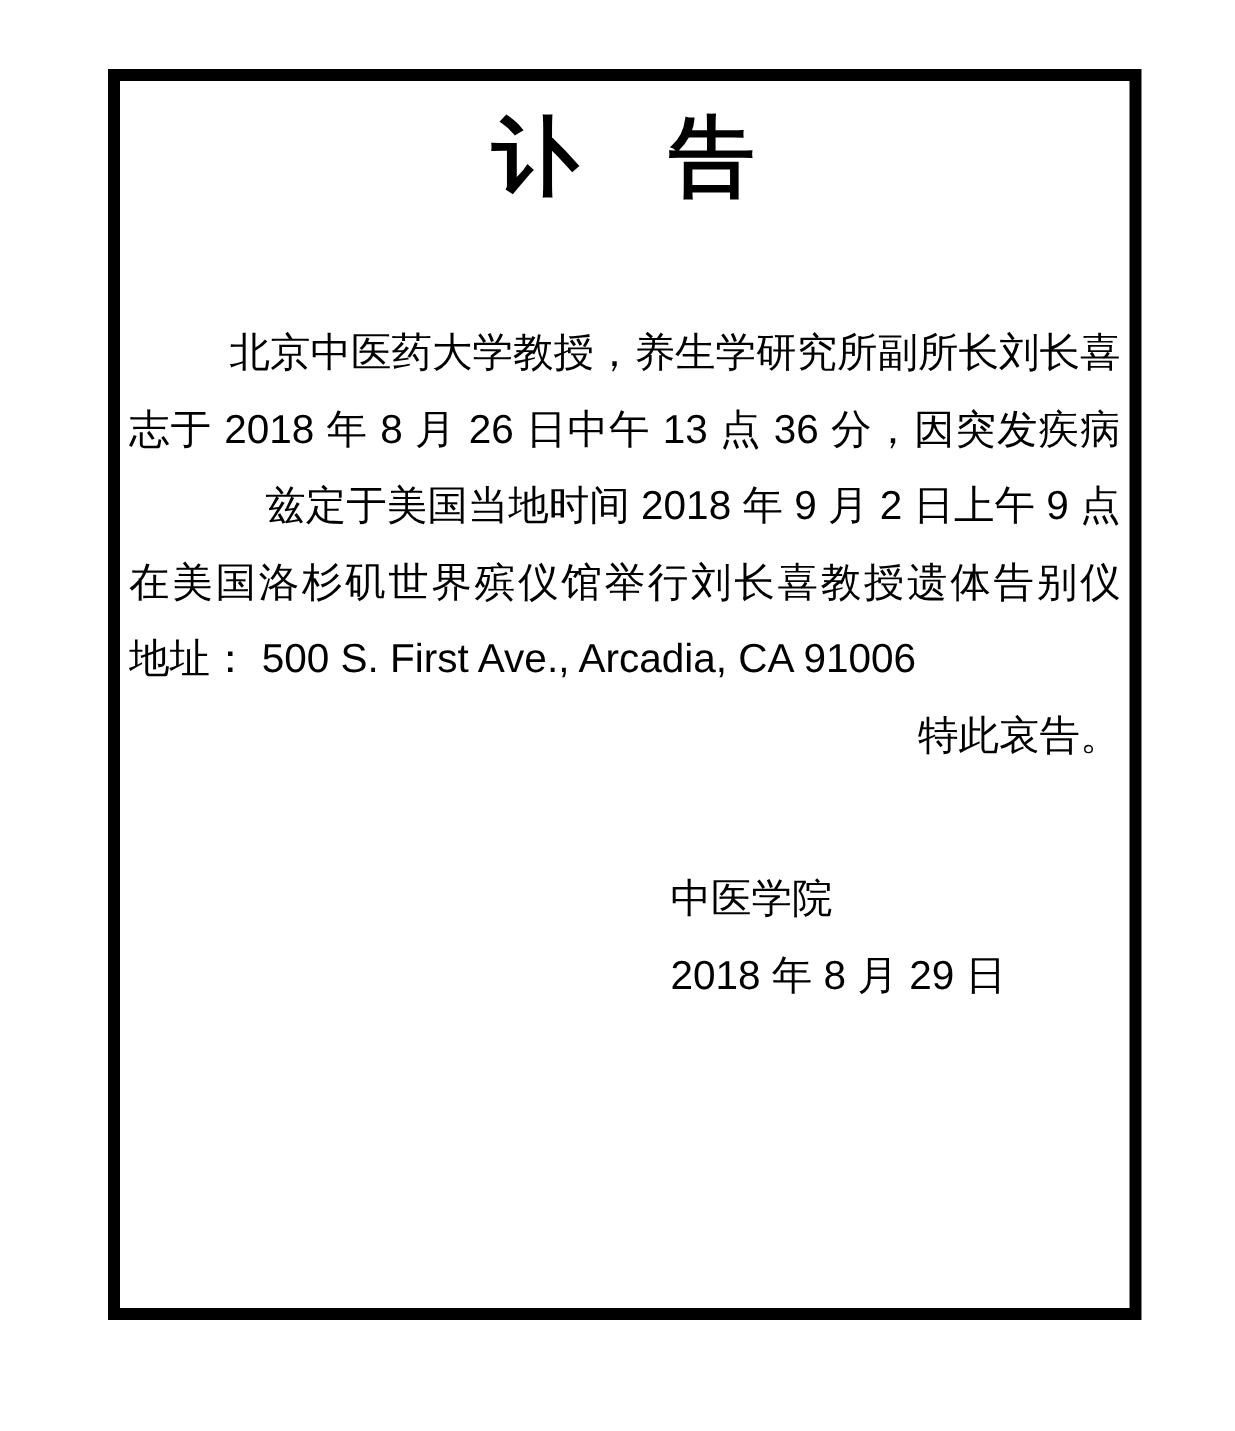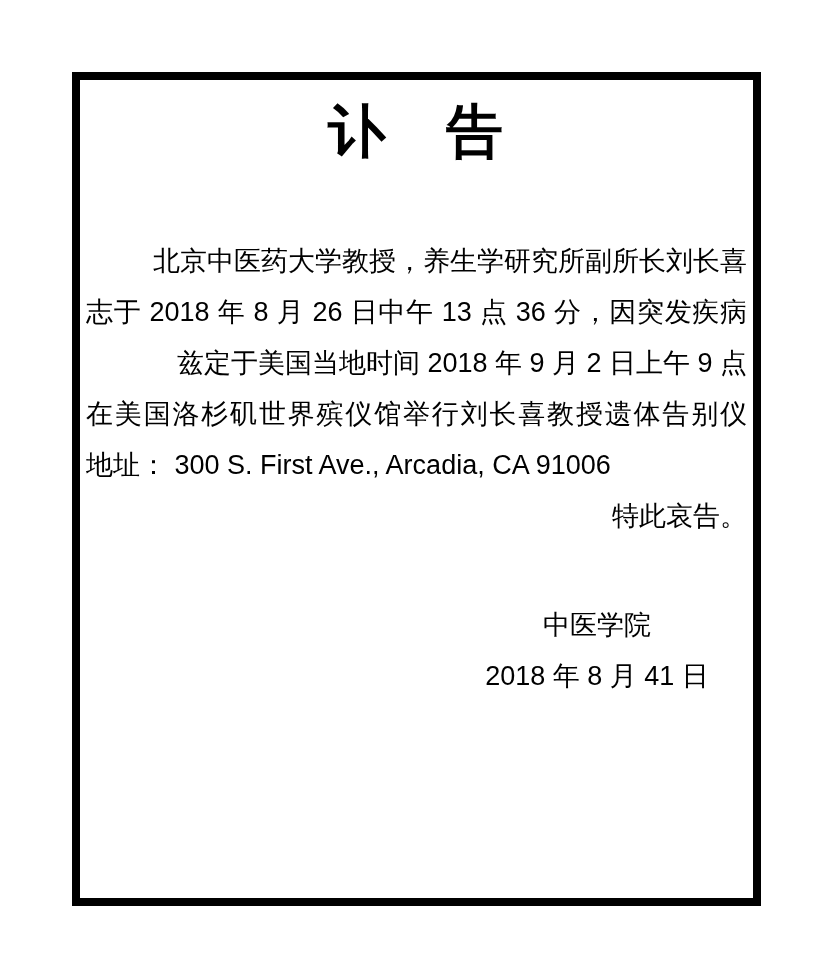--- a/index.html
+++ b/index.html
@@ -11,21 +11,21 @@
     width: 823px;
     height: 954px;
     position: relative;
     font-family: "Liberation Sans", sans-serif;
     color: #000000;
     overflow: hidden;
   }
   .frame {
     position: absolute;
     left: 72px;
-    top: 72px;
+    top: 46px;
     width: 689px;
     height: 834px;
     box-sizing: border-box;
     border: 8px solid #000000;
     background: #ffffff;
     padding: 0 6px;
   }
   .title {
     margin: 14px 0 0 0;
     text-align: center;
@@ -52,37 +52,37 @@
   }
   .indent {
     text-indent: 54px;
     text-align: right;
   }
   .sig-block {
     margin-top: 58px;
     width: 300px;
     margin-left: auto;
     margin-right: 0;
-    text-align: center;
+    text-align: left;
     font-size: 27px;
     line-height: 51px;
   }
 </style>
 </head>
 <body>
 
 <div class="frame">
   <h1 class="title">讣　告</h1>
 
   <div class="body-text">
     <div class="line justify indent">北京中医药大学教授，养生学研究所副所长刘长喜同</div>
     <div class="line justify">志于 2018 年 8 月 26 日中午 13 点 36 分，因突发疾病抢</div>
     <div class="line justify indent">兹定于美国当地时间 2018 年 9 月 2 日上午 9 点整，</div>
     <div class="line justify">在美国洛杉矶世界殡仪馆举行刘长喜教授遗体告别仪式。</div>
-    <div class="line">地址： 300 S. First Ave., Arcadia, CA 91006</div>
+    <div class="line">地址： 500 S. First Ave., Arcadia, CA 91006</div>
     <div class="line indent">特此哀告。</div>
   </div>
 
   <div class="sig-block">
     <div class="line">中医学院</div>
-    <div class="line">2018 年 8 月 41 日</div>
+    <div class="line">2018 年 8 月 29 日</div>
   </div>
 </div>
 
 </body></html>

